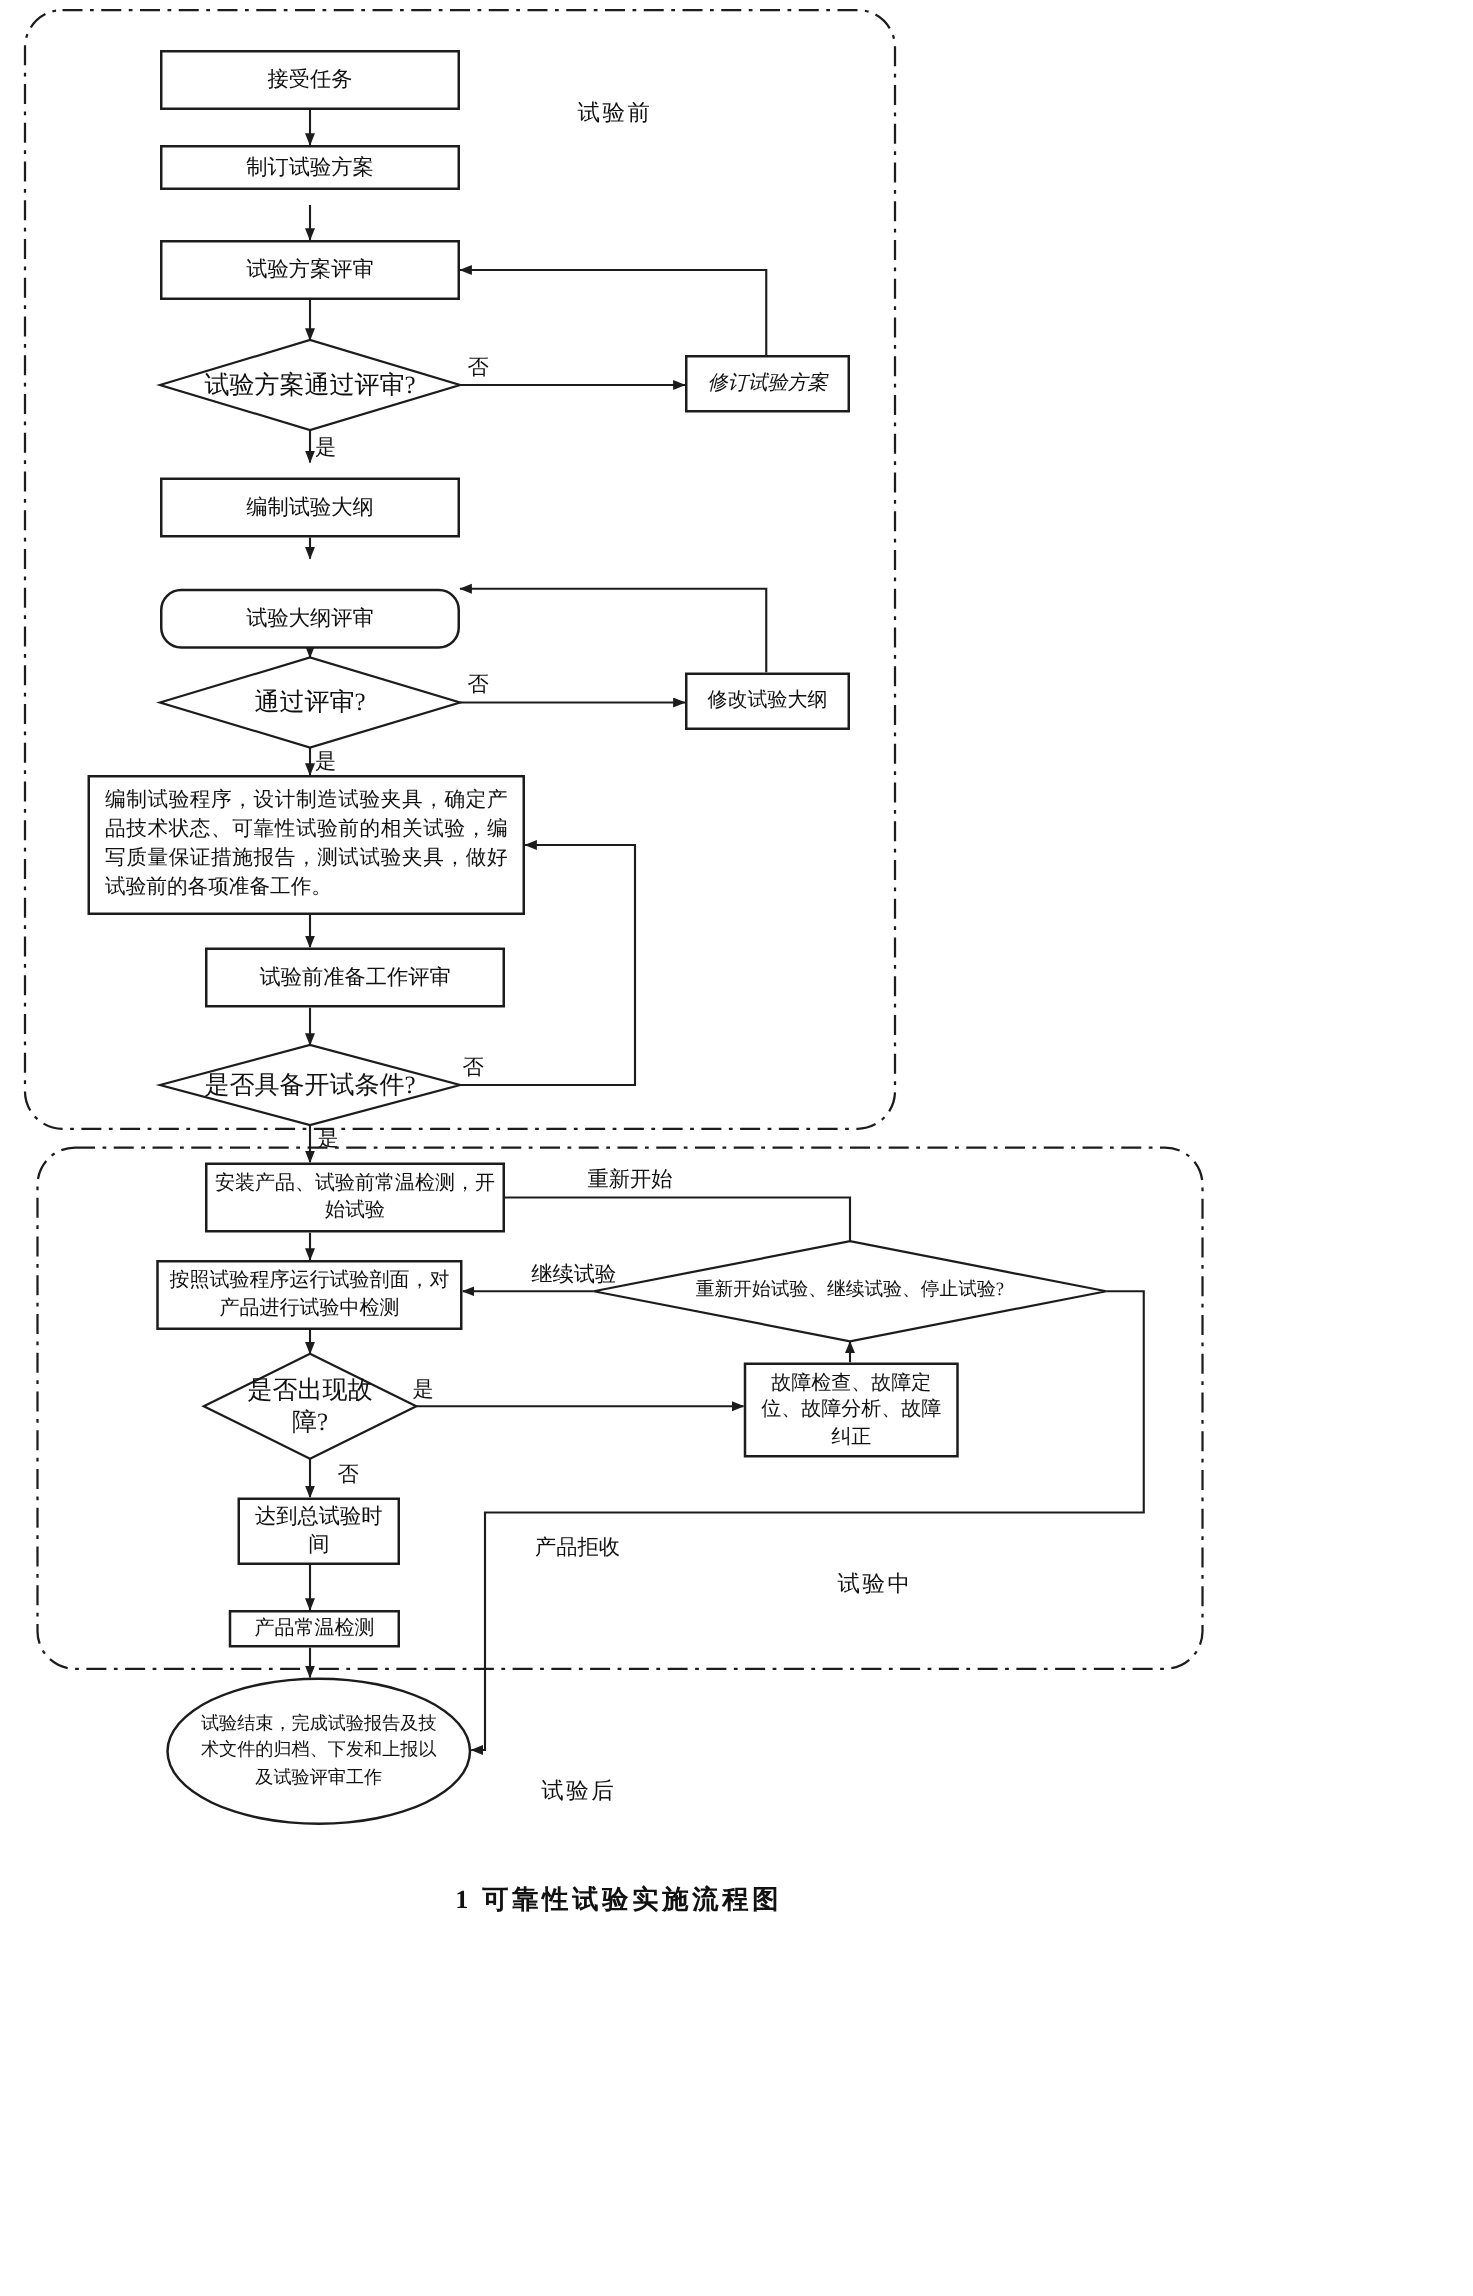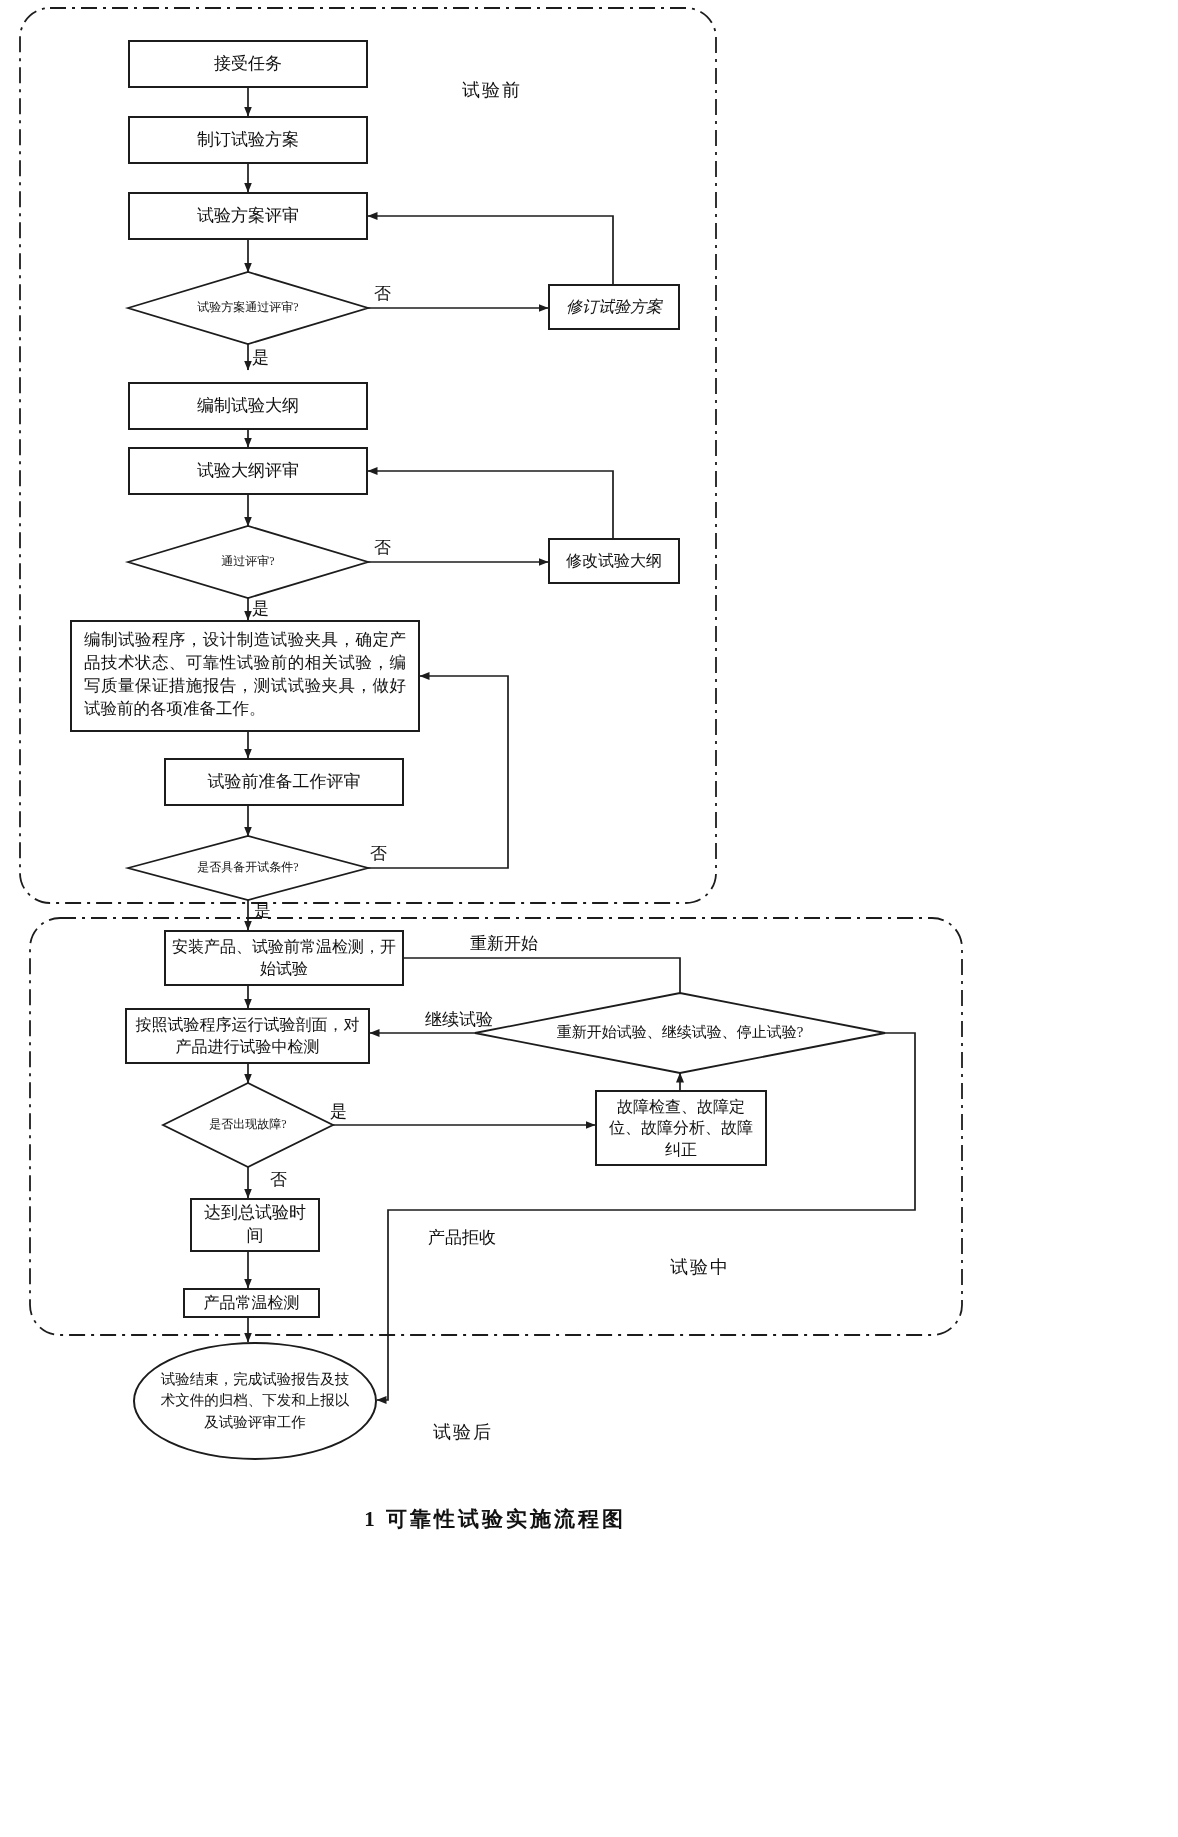--- a/index.html
+++ b/index.html
@@ -25,21 +25,21 @@
     font-size:16.5px; text-align:justify; line-height:1.4;
     padding:6px 12px; display:block;
   }
   .box.ellipse {
     border-radius:50%;
     font-size:14.5px; line-height:1.45;
     padding:10px 20px;
   }
   .dtext {
     position:absolute; display:flex; align-items:center; justify-content:center;
-    text-align:center; font-size:12px; line-height:1.3; background:transparent;
+    text-align:center; font-size:20px; line-height:1.3; background:transparent;
   }
   .dtext.one { white-space:nowrap; font-size:15px; }
   .lbl {
     position:absolute; font-size:17px; white-space:nowrap; background:transparent;
   }
   .lbl.phase { font-size:18px; letter-spacing:2px; }
   .caption {
     position:absolute; left:0; top:1505; width:990px;
     text-align:center; font-size:21px; font-weight:bold; letter-spacing:3px;
   }
@@ -90,25 +90,25 @@
     <g fill="#ffffff" stroke="#1c1c1c" stroke-width="1.8">
       <polygon points="128,308 248,272 368,308 248,344"></polygon>
       <polygon points="128,562 248,526 368,562 248,598"></polygon>
       <polygon points="128,868 248,836 368,868 248,900"></polygon>
       <polygon points="163,1125 248,1083 333,1125 248,1167"></polygon>
       <polygon points="475,1033 680,993 885,1033 680,1073"></polygon>
     </g>
   </svg>
 
   <div class="box" style="left:128px; top:40px; width:240px; height:48px;">接受任务</div>
-  <div class="box" style="left:128px; top:116px; width:240px; height:48px;">制订试验方案</div>
+  <div class="box" style="left:128px; top:116px; width:240px; height:36px;">制订试验方案</div>
   <div class="box" style="left:128px; top:192px; width:240px; height:48px;">试验方案评审</div>
   <div class="box small" style="left:548px; top:284px; width:132px; height:46px;font-style:italic;">修订试验方案</div>
   <div class="box" style="left:128px; top:382px; width:240px; height:48px;">编制试验大纲</div>
-  <div class="box" style="left:128px; top:447px; width:240px; height:48px;">试验大纲评审</div>
+  <div class="box" style="left:128px; top:471px; width:240px; height:48px;border-radius:17px;">试验大纲评审</div>
   <div class="box small" style="left:548px; top:538px; width:132px; height:46px;">修改试验大纲</div>
   <div class="box bigtext" style="left:70px; top:620px; width:350px; height:112px;">编制试验程序，设计制造试验夹具，确定产品技术状态、可靠性试验前的相关试验，编写质量保证措施报告，测试试验夹具，做好试验前的各项准备工作。</div>
   <div class="box" style="left:128px; top:758px; width:240px; height:48px;margin-left:36px;">试验前准备工作评审</div>
 
   <div class="box small" style="left:128px; top:930px; width:240px; height:56px;margin-left:36px;">安装产品、试验前常温检测，开始试验</div>
   <div class="box small" style="left:125px; top:1008px; width:245px; height:56px;">按照试验程序运行试验剖面，对产品进行试验中检测</div>
   <div class="box small" style="left:595px; top:1090px; width:172px; height:76px;">故障检查、故障定位、故障分析、故障纠正</div>
   <div class="box" style="left:190px; top:1198px; width:130px; height:54px;">达到总试验时间</div>
   <div class="box small" style="left:183px; top:1288px; width:137px; height:30px;">产品常温检测</div>
 

